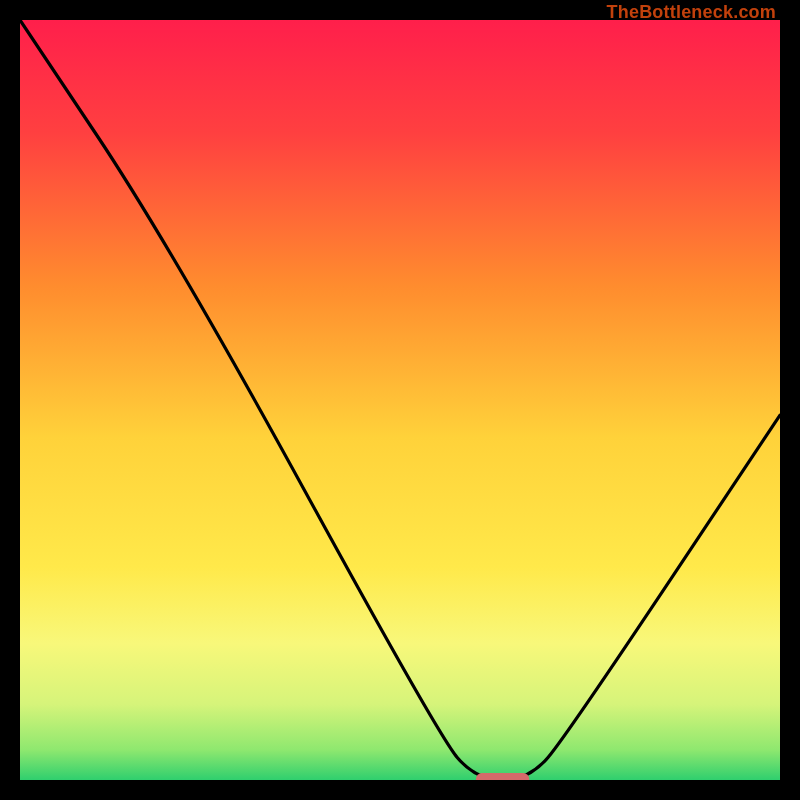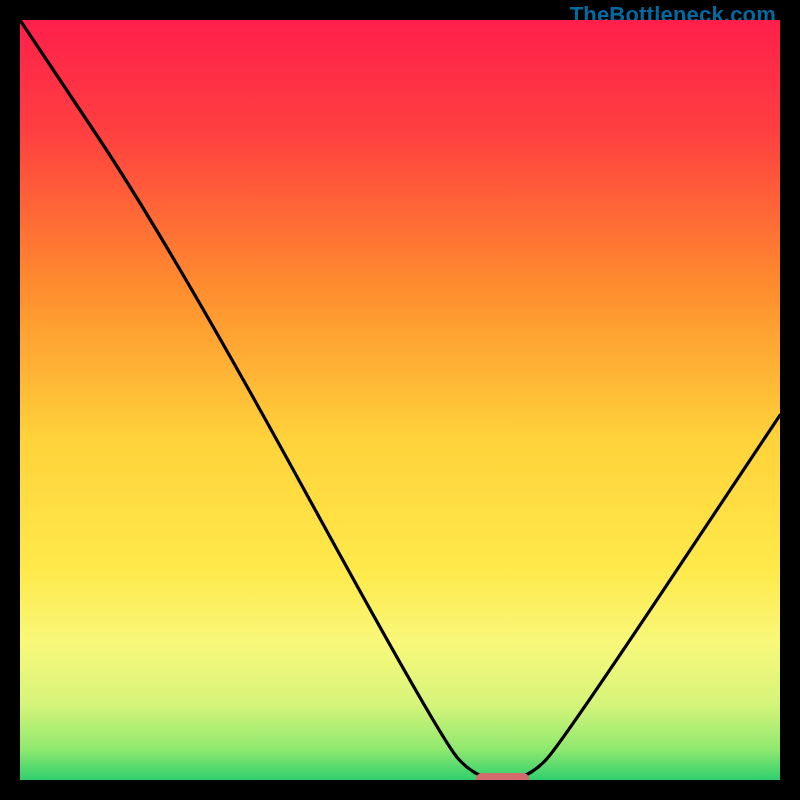--- a/index.html
+++ b/index.html
@@ -23,22 +23,22 @@
     position: absolute;
     left: 0;
     top: 0;
     width: 760px;
     height: 760px;
   }
   .watermark {
     position: absolute;
     top: 2px;
     right: 24px;
-    color: #0369a1;
-    font-size: 22px;
+    color: #c2410c;
+    font-size: 18px;
     font-weight: 600;
     letter-spacing: 0.2px;
     user-select: none;
   }
   svg { display: block; }
 </style>
 </head>
 <body>
 
 <div class="watermark">TheBottleneck.com</div>

